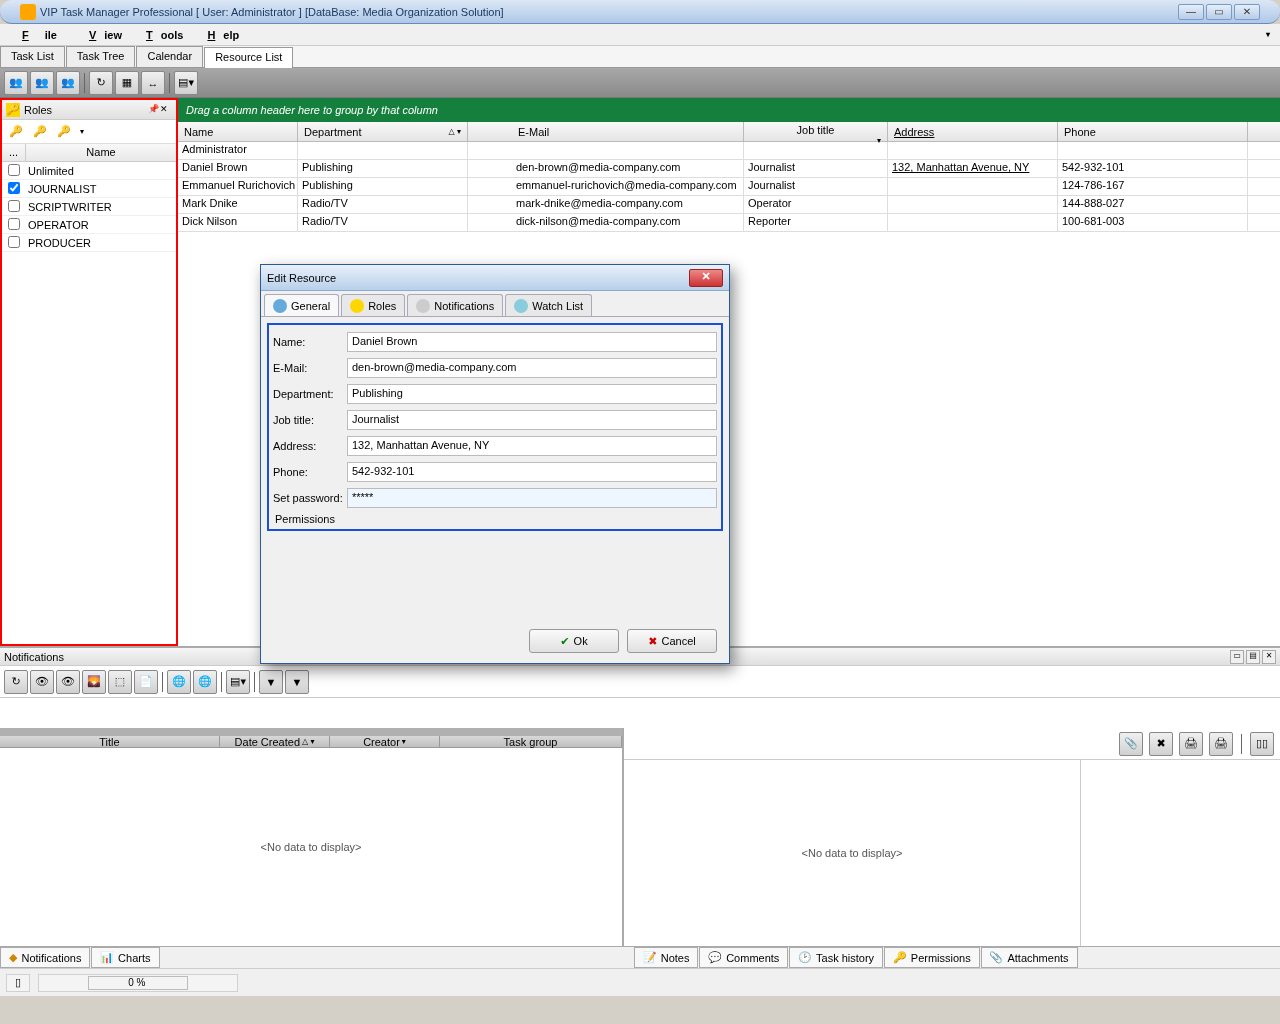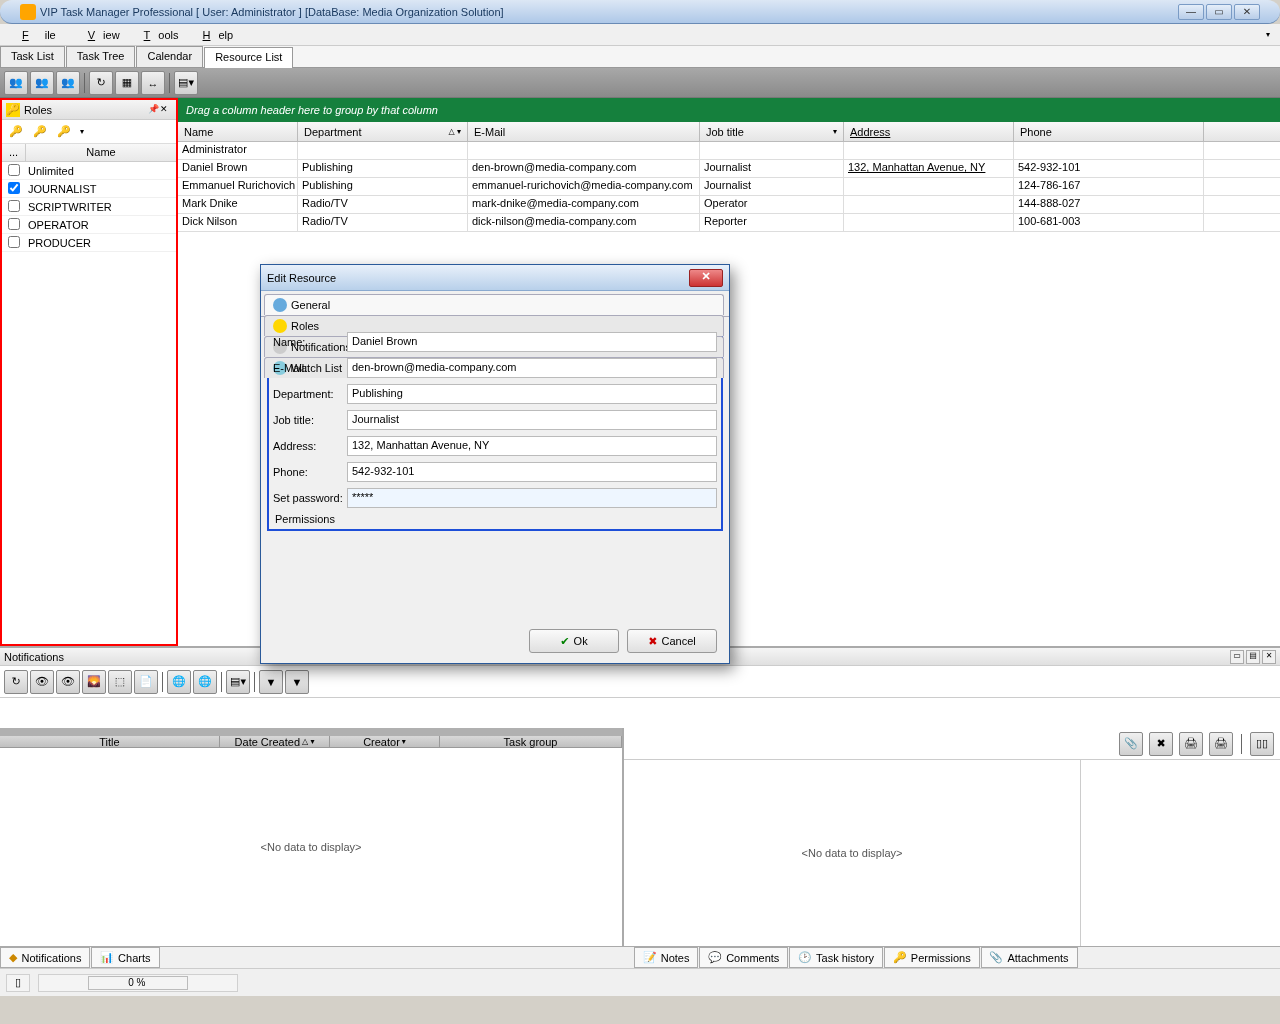--- a/index.html
+++ b/index.html
@@ -6,21 +6,21 @@
 body { background: #d4d0c8; width: 1280px; height: 1024px; overflow: hidden; position: relative; }
 
 
 .titlebar { height: 24px; background: linear-gradient(#dce7f5, #aec8e8); display: flex; align-items: center; padding: 0 20px; border-bottom: 1px solid #6a8bb5; border-radius: 12px; }
 .titlebar .icon { width: 16px; height: 16px; background: orange; border-radius: 3px; margin-right: 4px; }
 .titlebar .title { color: #1a3a60; font-weight: normal; flex: 1; }
 .win-controls { display: flex; gap: 2px; }
 .win-btn { width: 26px; height: 16px; background: linear-gradient(#e5eef9, #b8cde8); border: 1px solid #7a9bc5; border-radius: 2px; display: flex; align-items: center; justify-content: center; font-size: 10px; color: #333; cursor: pointer; }
 
 
-.menubar { height: 22px; background: #f0f0f0; display: flex; align-items: center; padding: 0 6px; border-bottom: 1px solid #ccc; }
+.menubar { height: 22px; background: #f0f0f0; display: flex; align-items: center; padding: 0 6px; border-bottom: 1px solid #ccc; font-weight: bold; }
 .menubar span { padding: 2px 8px; cursor: pointer; }
 .menubar .dropdown-arrow { margin-left: auto; font-size: 8px; padding: 2px 4px; }
 
 
 .tabbar { height: 22px; background: #f5f5f5; display: flex; border-bottom: 1px solid #999; }
 .tab { padding: 3px 10px; border: 1px solid #999; border-bottom: none; background: #eee; margin-right: 1px; cursor: pointer; }
 .tab.active { background: #fff; position: relative; top: 1px; }
 
 
 .toolbar { height: 30px; background: linear-gradient(#a8a8a8, #8a8a8a); display: flex; align-items: center; padding: 0 4px; gap: 2px; border-bottom: 1px solid #777; }
@@ -47,30 +47,30 @@
 
 .grid-area { flex: 1; display: flex; flex-direction: column; background: #fff; }
 .group-bar { height: 24px; background: #15803d; color: #fff; display: flex; align-items: center; padding: 0 8px; font-style: italic; }
 .grid-header { display: flex; background: linear-gradient(#f8f8f8, #e5e5e5); border-bottom: 1px solid #bbb; height: 20px; }
 .grid-header .gcol { border-right: 1px solid #bbb; padding: 2px 6px; display: flex; align-items: center; }
 .grid-header .gcol .arrow { margin-left: auto; font-size: 8px; }
 .grid-row { display: flex; height: 18px; border-bottom: 1px solid #ddd; }
 .grid-row .gcell { border-right: 1px solid #ddd; padding: 1px 4px; overflow: hidden; white-space: nowrap; }
 .c-name { width: 120px; }
 .c-dept { width: 170px; }
-.c-email { width: 232px; }
-.c-job { width: 144px; }
+.c-email { width: 232px; margin-left: 44px; }
+.c-job { width: 144px; flex-direction: column; }
 .c-addr { width: 170px; text-decoration: underline; }
 .c-phone { width: 190px; }
 
 
 .dialog { position: absolute; left: 260px; top: 264px; width: 470px; height: 400px; background: #f0f0f0; border: 1px solid #2a5a9a; box-shadow: 4px 6px 14px rgba(0,0,0,0.45); }
 .dlg-title { height: 26px; background: linear-gradient(#e8f0fa, #b8d0ea); display: flex; align-items: center; padding: 0 6px; border-bottom: 1px solid #8aaad0; }
 .dlg-close { margin-left: auto; width: 34px; height: 18px; background: linear-gradient(#e88, #c33); border: 1px solid #922; border-radius: 2px; color: #fff; text-align: center; font-weight: bold; cursor: pointer; }
-.dlg-tabs { height: 26px; display: flex; padding: 3px 3px 0 3px; border-bottom: 1px solid #aab; flex-direction: column; }
+.dlg-tabs { height: 26px; display: flex; padding: 3px 3px 0 3px; border-bottom: 1px solid #aab; }
 .dlg-tab { padding: 3px 8px; border: 1px solid #aab; border-bottom: none; background: #e8e8e8; margin-right: 2px; display: flex; align-items: center; gap: 4px; cursor: pointer; border-radius: 3px 3px 0 0; }
 .dlg-tab.active { background: #f8f8f8; }
 .dlg-tab .ticon { width: 14px; height: 14px; border-radius: 50%; }
 .dlg-body { padding: 6px; }
 .form-box { border: 2px solid #1d4ed8; padding: 4px; }
 .form-row { display: flex; align-items: center; height: 26px; }
 .form-row label { width: 70px; }
 .form-row .input { flex: 1; height: 20px; border: 1px solid #bbb; background: #fff; padding: 2px 4px; margin-left: 4px; }
 .fieldset-label { font-size: 11px; margin-top: 2px; margin-left: 2px; }
 .perm-box { padding: 4px 20px; }

